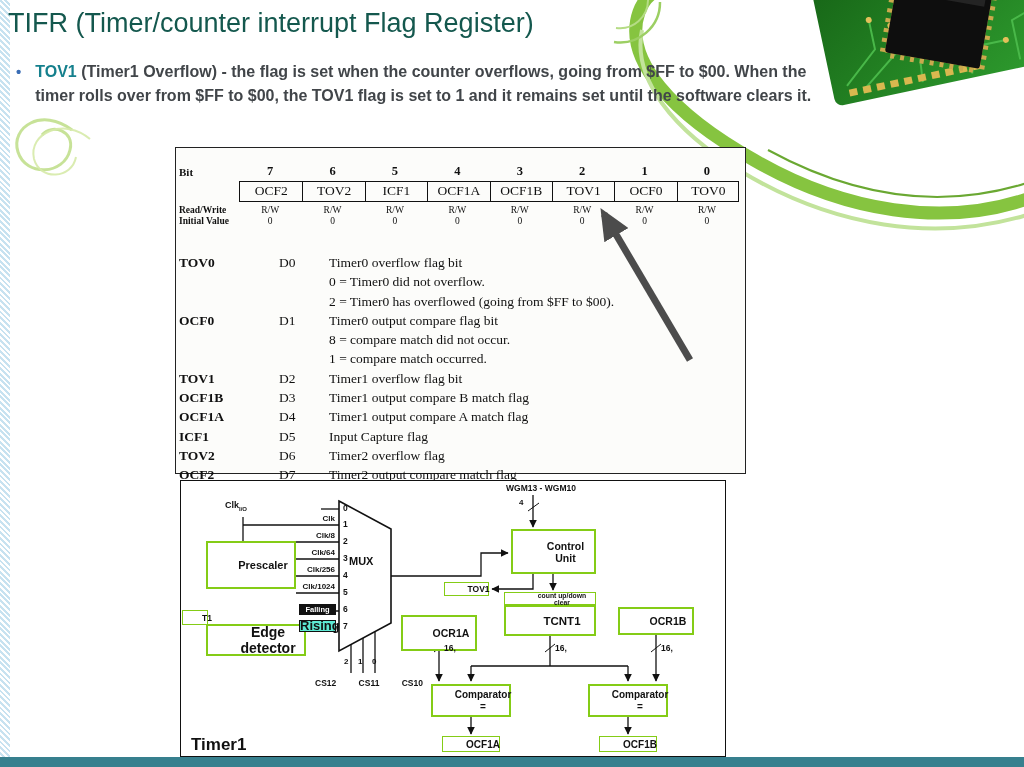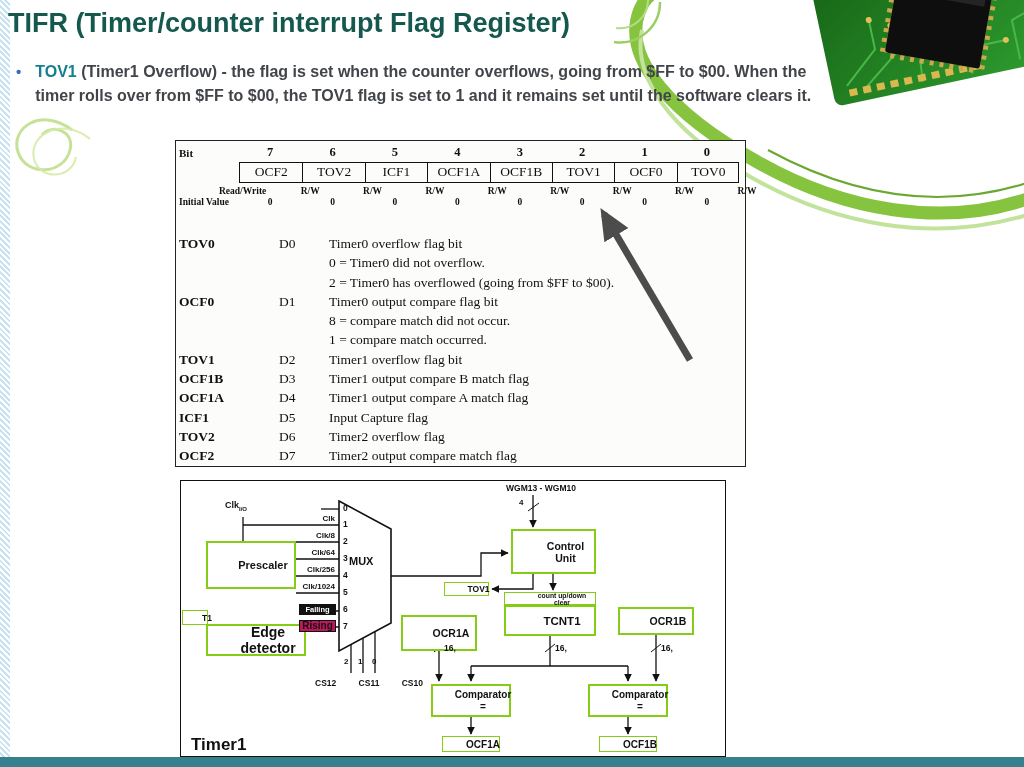--- a/index.html
+++ b/index.html
@@ -8,40 +8,40 @@
   .abs { position:absolute; }
 
   
   .left-stripes { position:absolute; left:0; top:0; width:10px; height:757px;
     background:repeating-linear-gradient(45deg,#ffffff 0 2px,#c7e2f0 2px 4px); z-index:1; }
   .bottom-bar { position:absolute; left:0; bottom:0; width:1024px; height:10px; background:#37808e; z-index:6; }
   .deco-tr { position:absolute; top:0; right:0; z-index:0; }
   .deco-scribble { position:absolute; left:2px; top:105px; z-index:0; }
 
   
-  .title { position:absolute; left:8px; top:8px; font-size:27px; font-weight:bold; color:#14584e; z-index:2; }
+  .title { position:absolute; left:8px; top:8px; font-size:27px; font-weight:normal; color:#14584e; z-index:2; }
   .bullet-row { position:absolute; left:16px; top:60px; width:812px; display:flex; z-index:2; }
   .bullet-dot { color:#3a6db5; font-size:15px; line-height:24px; margin-right:14px; font-weight:bold; }
   .bullet-text { font-size:16px; font-weight:bold; color:#414549; line-height:24px; width:782px; }
   .bullet-term { color:#15808d; }
 
   
-  .reg-table { position:absolute; left:175px; top:140px; width:571px; height:327px;
+  .reg-table { position:absolute; left:175px; top:147px; width:571px; height:327px;
     border:1px solid #222; background:#fcfcfa; color:#101010; z-index:2;
-    font-family:"Liberation Serif","DejaVu Serif",serif; padding:4px 0 0 3px; }
+    font-family:"Liberation Serif","DejaVu Serif",serif; padding:16px 0 0 3px; }
   .rt-grid { display:grid; grid-template-columns:60px repeat(8,62.4px); align-items:center; }
   .bit-label { font-weight:bold; font-size:11px; }
   .bit-num { font-weight:bold; font-size:12.5px; text-align:center; }
   .reg-cells { display:grid; grid-template-columns:repeat(8,62.4px); margin-left:60px;
     border:1.5px solid #111; width:500.2px; margin-top:2px; }
   .reg-cell { border-left:1px solid #111; text-align:center; font-size:13.5px; height:19px; line-height:17px; }
   .reg-cell:first-child { border-left:none; }
-  .rw-row { margin-top:3px; line-height:11px;margin-left:40px; }
+  .rw-row { margin-top:3px; line-height:11px; }
   .rw-label { font-weight:bold; font-size:9.5px; }
-  .rw-val { font-weight:bold; font-size:9.5px; text-align:center; }
+  .rw-val { font-weight:normal; font-size:9.5px; text-align:center; }
   .desc-area { margin-top:27px; font-size:13.5px; line-height:19.3px; }
   .desc-row { display:grid; grid-template-columns:100px 50px auto; align-items:start; }
   .desc-name { font-weight:bold; font-size:13.5px; }
 
   
   .arrow-overlay { position:absolute; left:0; top:0; z-index:5; pointer-events:none; }
 
   
   .blockdiag { position:absolute; left:180px; top:480px; width:546px; height:277px;
     border:1.5px solid #111; background:#fff; z-index:2; color:#111; }
@@ -277,21 +277,21 @@
   <span class="bd-lab" style="left:162px;top:123px;font-size:8.5px">6</span>
   <span class="bd-lab" style="left:162px;top:140px;font-size:8.5px">7</span>
 
   <span class="muxlab" style="left:96px;top:33px">Clk</span>
   <span class="muxlab" style="left:96px;top:50px">Clk/8</span>
   <span class="muxlab" style="left:96px;top:67px">Clk/64</span>
   <span class="muxlab" style="left:96px;top:84px">Clk/256</span>
   <span class="muxlab" style="left:96px;top:101px">Clk/1024</span>
 
   <span class="bd-lab" style="left:118px;top:123px;width:37px;height:11px;background:#111;color:#fff;font-size:7.5px;text-align:center;line-height:11px">Falling</span>
-  <span class="bd-lab" style="left:118px;top:139px;width:37px;height:12px;background:#be185d;border:1px solid #111;font-size:10px;text-align:center;line-height:10px">Rising</span>
+  <span class="bd-lab" style="left:118px;top:139px;width:37px;height:12px;background:#5eead4;border:1px solid #111;font-size:13px;text-align:center;line-height:10px">Rising</span>
 
   <span class="bd-lab" style="left:168px;top:74px;font-size:11px">MUX</span>
 
   <span class="bd-lab" style="left:163px;top:176px;font-size:8px">2</span>
   <span class="bd-lab" style="left:177px;top:176px;font-size:8px">1</span>
   <span class="bd-lab" style="left:191px;top:176px;font-size:8px">0</span>
 
   <div class="abs" style="left:134px;top:197px;width:108px;display:flex;justify-content:space-between;font-size:8.5px;font-weight:bold">
     <span>CS12</span>
     <span>CS11</span>

